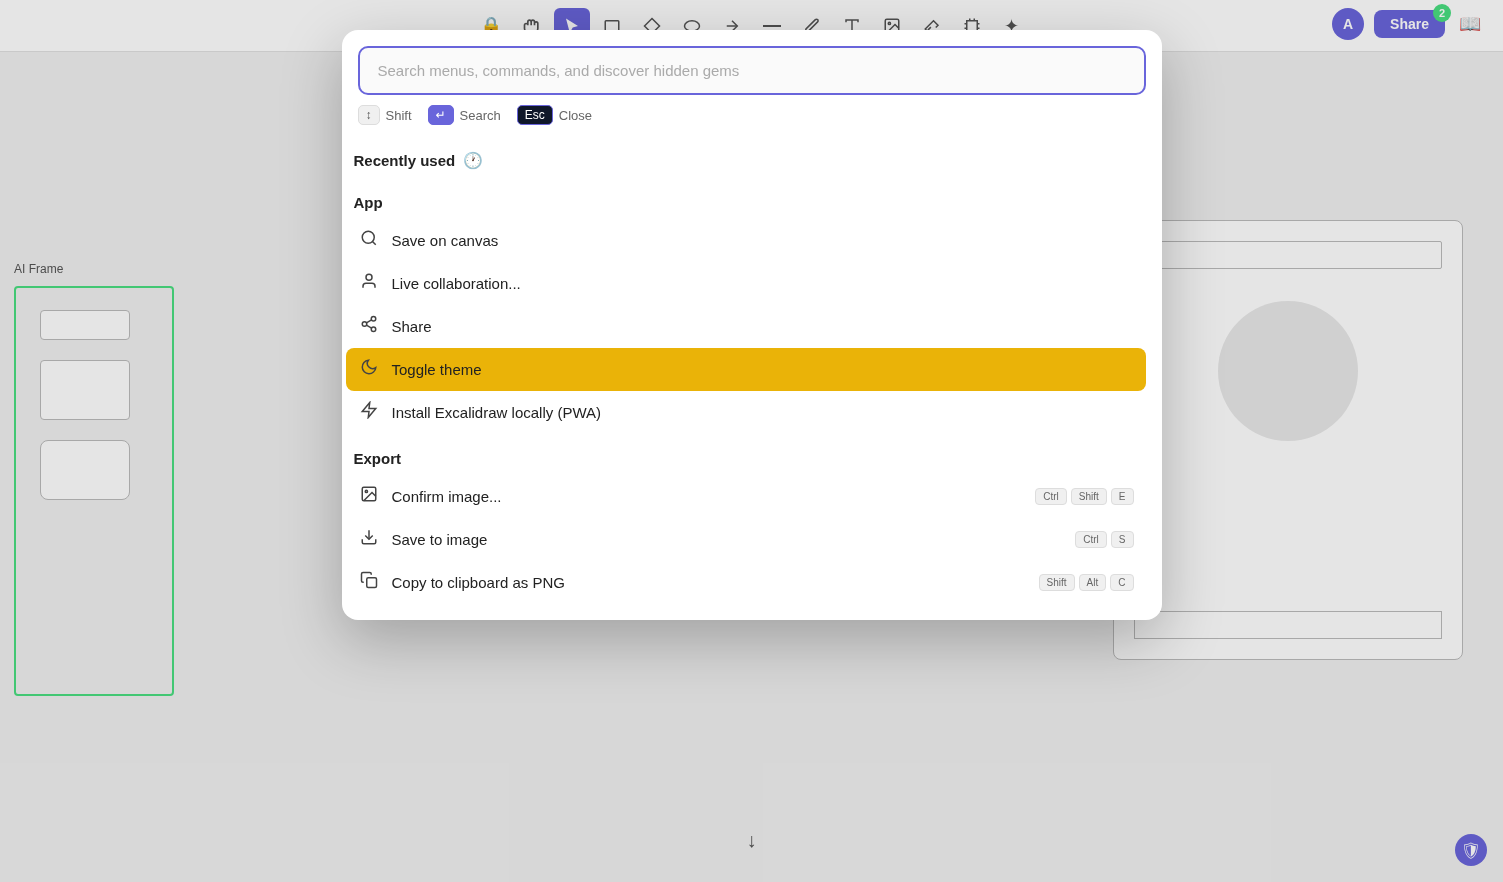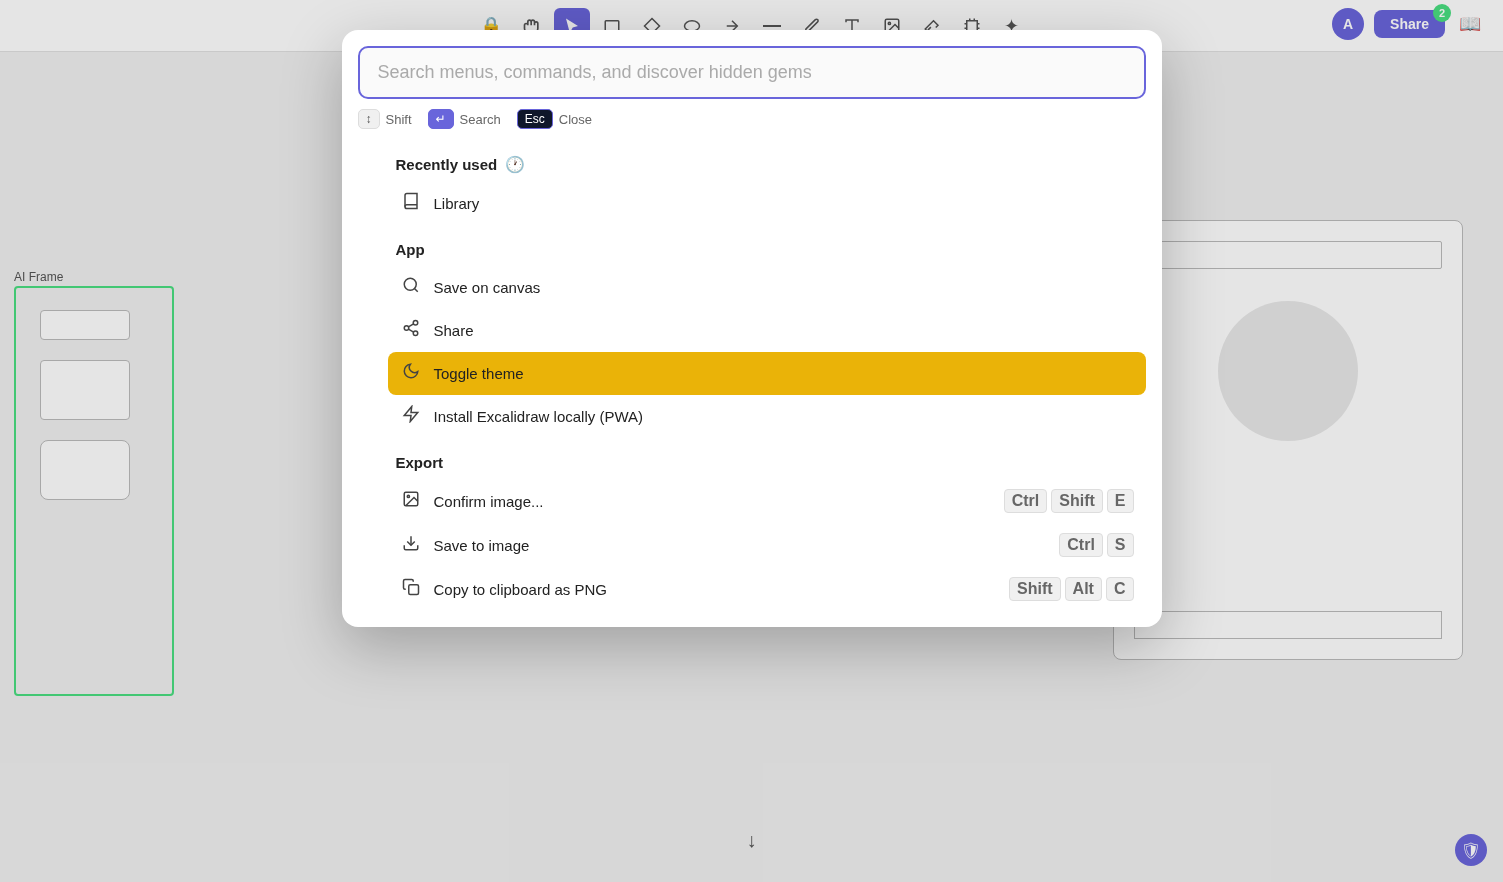--- a/index.html
+++ b/index.html
@@ -105,21 +105,21 @@
       align-items: center;
       justify-content: center;
       font-size: 18px;
       cursor: pointer;
       color: #555;
     }
 
     
     .ai-frame-label {
       position: absolute;
-      top: 270px;
+      top: 262px;
       left: 14px;
       font-size: 12px;
       color: #555;
       z-index: 5;
     }
     .ai-frame-box {
       position: absolute;
       top: 286px;
       left: 14px;
       width: 160px;
@@ -226,21 +226,21 @@
 
     
     .search-container {
       padding: 16px 16px 0 16px;
     }
     .search-input {
       width: 100%;
       border: 2px solid #6965db;
       border-radius: 10px;
       padding: 14px 18px;
-      font-size: 18px;
+      font-size: 15px;
       color: #1d4ed8;
       outline: none;
       background: #fafafa;
     }
     .search-input::placeholder {
       color: #aaa;
     }
 
     
     .kb-hints {
@@ -273,22 +273,21 @@
     .kb-key.esc {
       background: #0f172a;
       color: #fff;
       border-color: #6965db;
     }
 
     
     .modal-content {
       overflow-y: auto;
       flex: 1;
-      padding: 0 16px 16px 16px;
-      margin-left: 30px;
+      padding: 0 16px 16px 4px;
     }
     .modal-content::-webkit-scrollbar {
       width: 6px;
     }
     .modal-content::-webkit-scrollbar-thumb {
       background: #ddd;
       border-radius: 3px;
     }
 
     
@@ -338,23 +337,23 @@
     .menu-item-shortcuts {
       display: flex;
       gap: 4px;
       align-items: center;
     }
     .shortcut-key {
       background: #f0f0f0;
       border: 1px solid #ddd;
       border-radius: 4px;
       padding: 2px 7px;
-      font-size: 16px;
+      font-size: 10px;
       color: #666;
-      font-weight: 700;
+      font-weight: 400;
     }
   </style>
 </head>
 <body>
 
 <div class="canvas-bg"></div>
 
 <div class="toolbar">
   <div class="toolbar-icon">🔒</div>
   <div class="toolbar-icon">
@@ -481,48 +480,48 @@
     </div>
   </div>
 
   <div class="modal-content">
 
     <div class="section-header">
       <span>Recently used</span>
       <span class="header-icon">🕐</span>
     </div>
 
-    <div class="menu-item">
-      <div class="menu-item-left">
-        <span class="menu-item-icon">
-          <svg width="18" height="18" viewBox="0 0 24 24" fill="none" stroke="currentColor" stroke-width="2">
-              <path d="M4 19.5A2.5 2.5 0 016.5 17H20"></path>
-              <path d="M6.5 2H20v20H6.5A2.5 2.5 0 014 19.5v-15A2.5 2.5 0 016.5 2z"></path>
-            </svg>
-        </span>
-        <span class="menu-item-label">Library</span>
-      </div>
-    </div>
 
     <div class="section-header">
       <span>App</span>
     </div>
 
     <div class="menu-item">
       <div class="menu-item-left">
         <span class="menu-item-icon">
           <svg width="18" height="18" viewBox="0 0 24 24" fill="none" stroke="currentColor" stroke-width="2">
               <circle cx="11" cy="11" r="8"></circle>
               <line x1="21" y1="21" x2="16.65" y2="16.65"></line>
             </svg>
         </span>
         <span class="menu-item-label">Save on canvas</span>
       </div>
     </div>
 
+    <div class="menu-item">
+      <div class="menu-item-left">
+        <span class="menu-item-icon">
+          <svg width="18" height="18" viewBox="0 0 24 24" fill="none" stroke="currentColor" stroke-width="2">
+              <path d="M20 21v-2a4 4 0 00-4-4H8a4 4 0 00-4 4v2"></path>
+              <circle cx="12" cy="7" r="4"></circle>
+            </svg>
+        </span>
+        <span class="menu-item-label">Live collaboration...</span>
+      </div>
+    </div>
 
 
     <div class="menu-item">
       <div class="menu-item-left">
         <span class="menu-item-icon">
           <svg width="18" height="18" viewBox="0 0 24 24" fill="none" stroke="currentColor" stroke-width="2">
               <circle cx="18" cy="5" r="3"></circle>
               <circle cx="6" cy="12" r="3"></circle>
               <circle cx="18" cy="19" r="3"></circle>
               <line x1="8.59" y1="13.51" x2="15.42" y2="17.49"></line>

